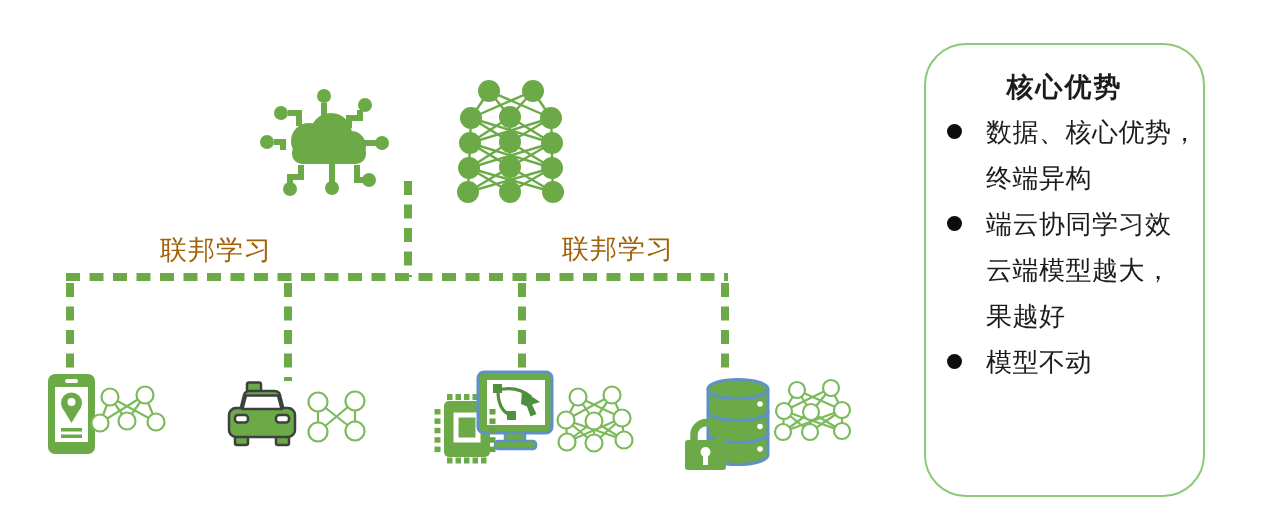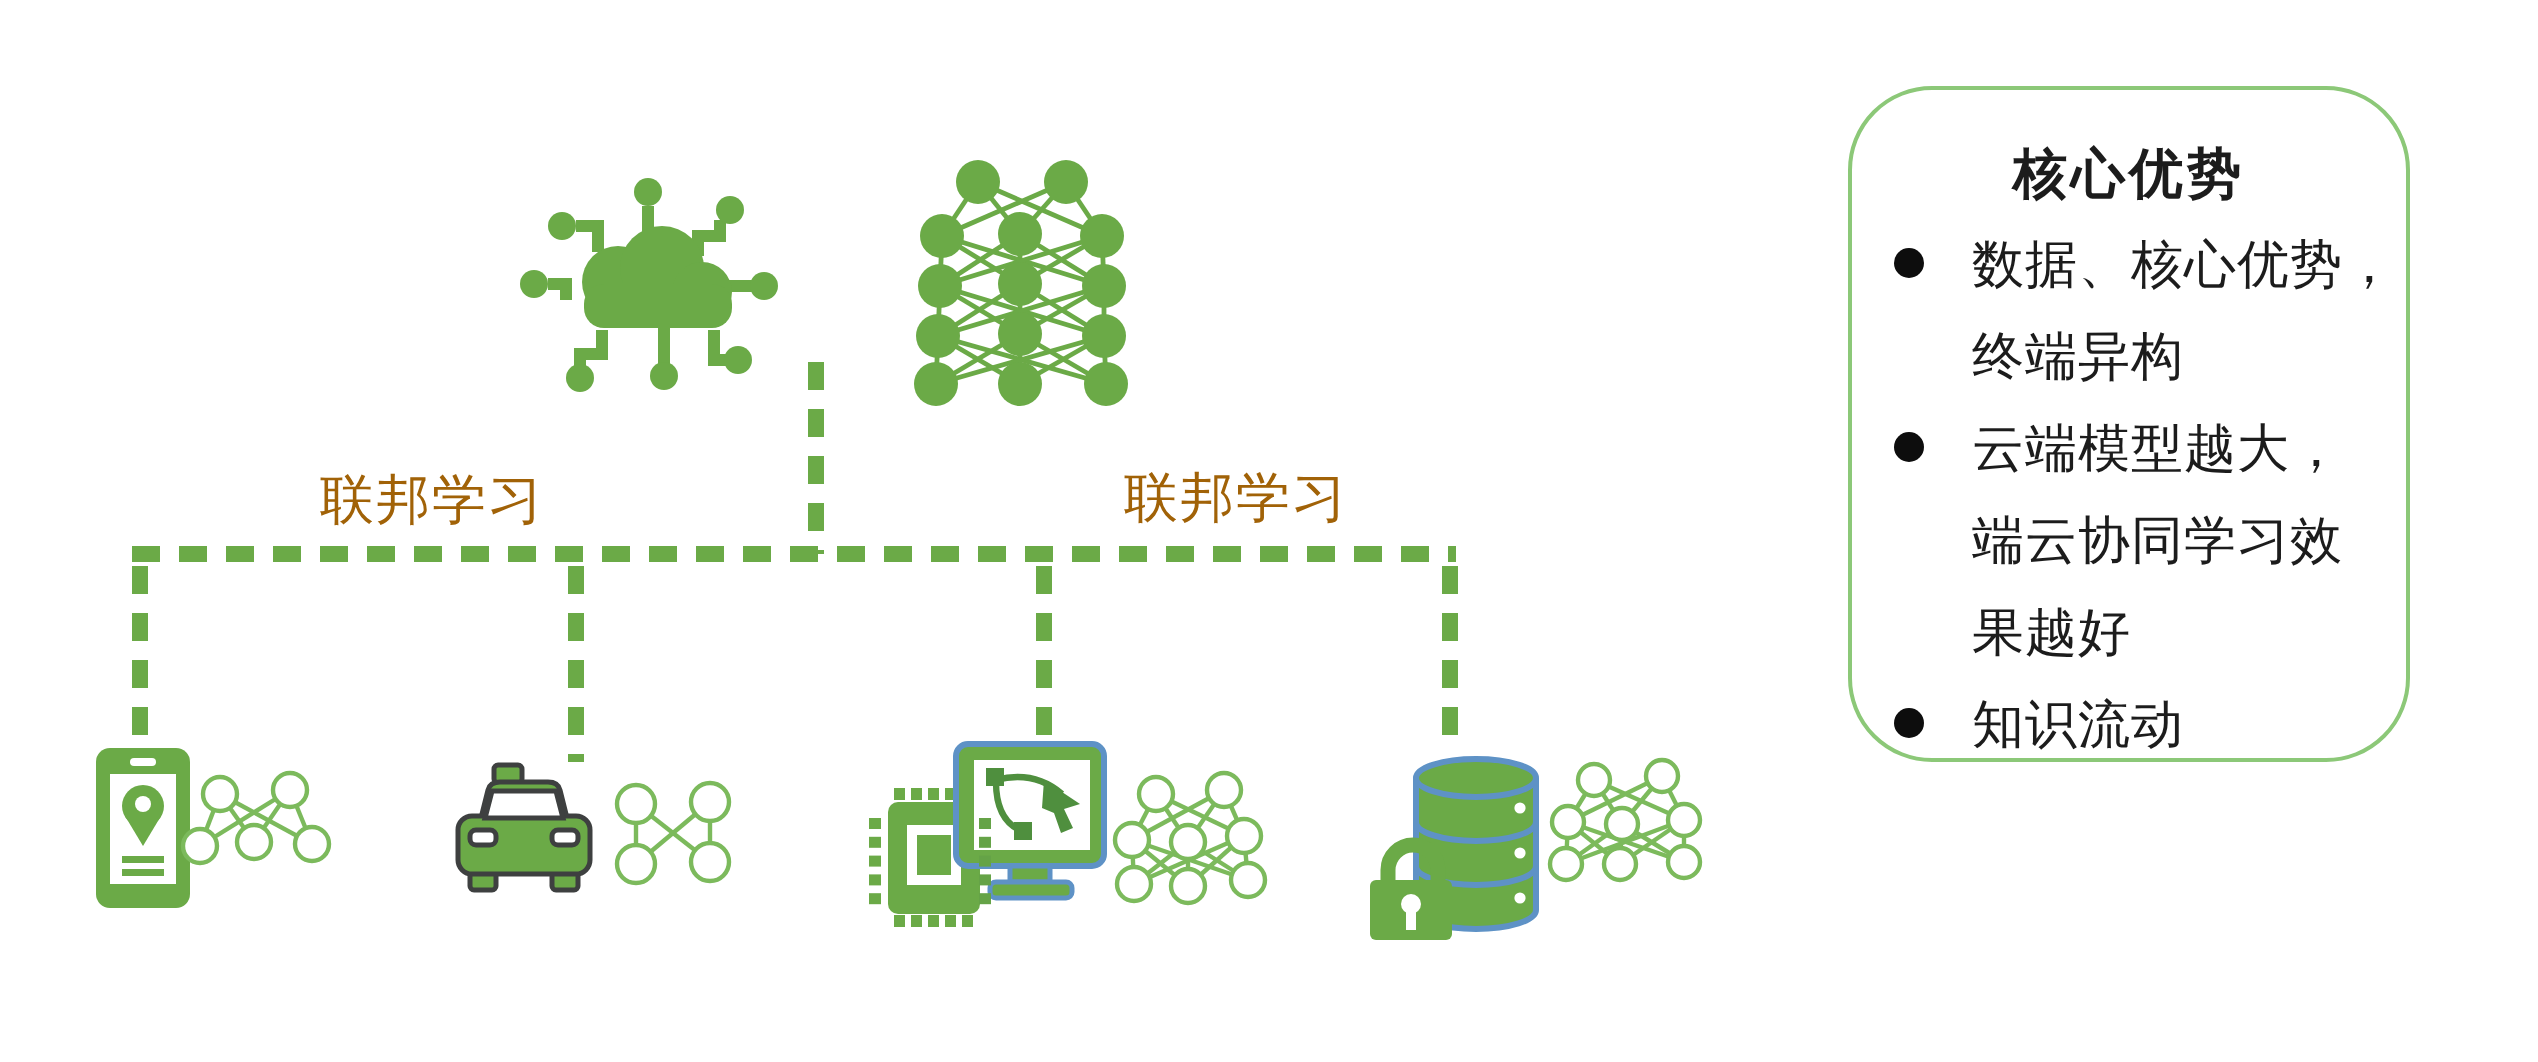--- a/index.html
+++ b/index.html
@@ -8,21 +8,21 @@
     font-family:"Liberation Sans","DejaVu Sans",sans-serif;
   }
   .stage{position:absolute;inset:0;}
   svg.diagram{position:absolute;left:0;top:0;}
 
   .fl-label{position:absolute;font-size:27px;font-weight:500;color:#a16207;
     letter-spacing:1px;white-space:nowrap;}
   #fl-left{left:160px;top:232px;}
   #fl-right{left:562px;top:231px;}
 
-  .panel{position:absolute;left:924px;top:43px;width:281px;height:338px;
+  .panel{position:absolute;left:924px;top:43px;width:281px;height:454px;
     border:2.5px solid var(--panel_border);border-radius:42px;box-sizing:border-box;background:#fff;}
   .panel-title{margin-top:25px;text-align:center;font-size:27px;font-weight:700;
     color:var(--text);letter-spacing:2px;line-height:34px;}
   .panel-list{margin-top:5px;padding-left:21px;padding-right:6px;}
   .panel-item{display:flex;align-items:flex-start;}
   .bullet-dot{flex:none;width:15px;height:15px;border-radius:50%;background:#0d0d0d;
     margin-top:15px;margin-right:24px;}
   .item-lines div{font-size:26px;line-height:46px;color:var(--text);
     letter-spacing:0.5px;white-space:nowrap;}
 
@@ -287,26 +287,26 @@
       <div class="panel-item">
         <span class="bullet-dot"></span>
         <div class="item-lines">
           <div>数据、核心优势，</div>
           <div>终端异构</div>
         </div>
       </div>
       <div class="panel-item">
         <span class="bullet-dot"></span>
         <div class="item-lines">
+          <div>端云协同学习效</div>
           <div>云端模型越大，</div>
-          <div>端云协同学习效</div>
           <div>果越好</div>
         </div>
       </div>
       <div class="panel-item">
         <span class="bullet-dot"></span>
         <div class="item-lines">
-          <div>知识流动</div>
+          <div>模型不动</div>
         </div>
       </div>
     </div>
   </div>
 </div>
 
 </body></html>

